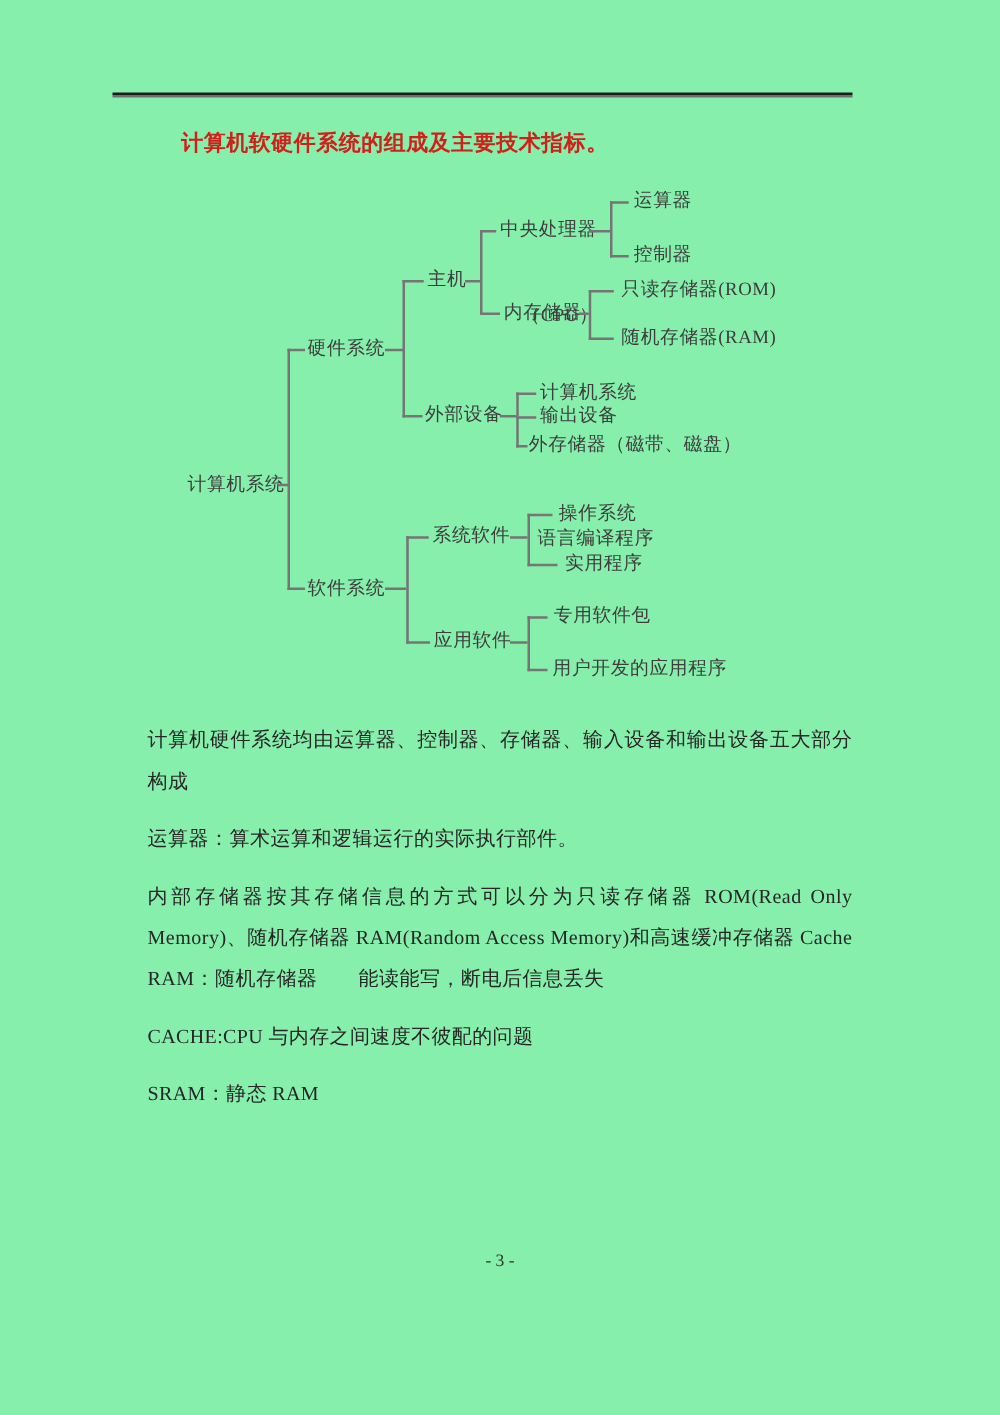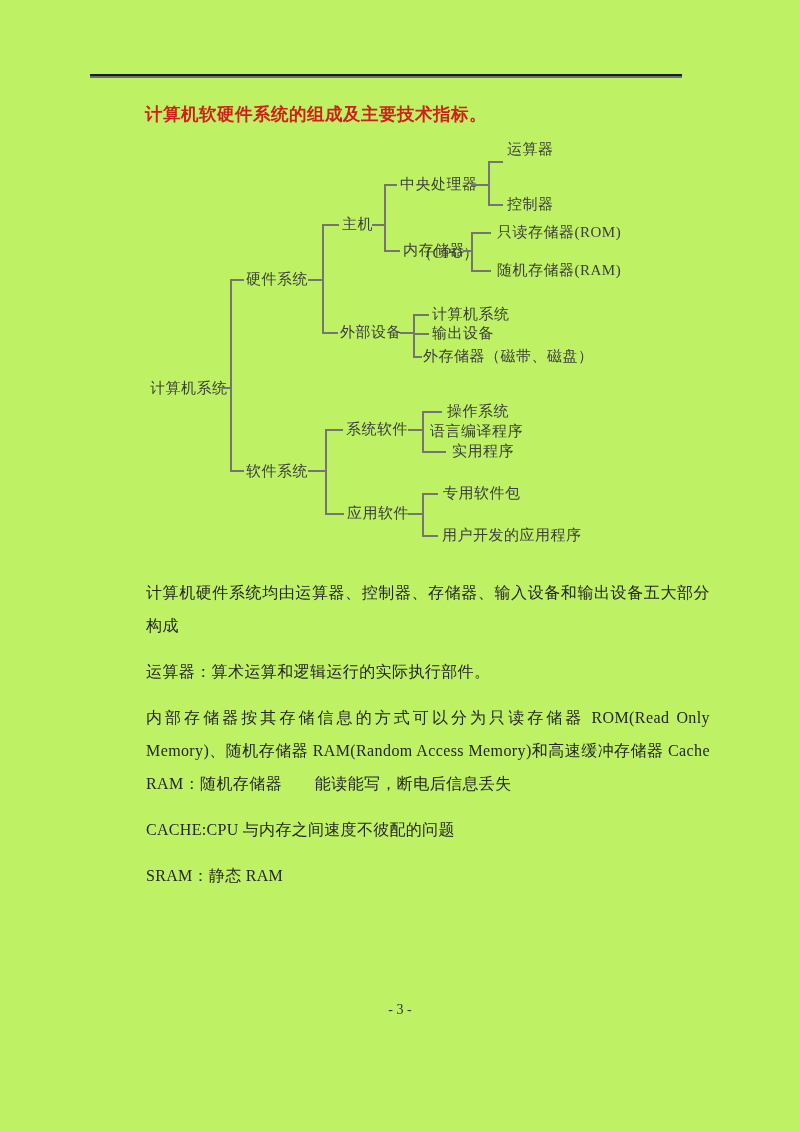--- a/index.html
+++ b/index.html
@@ -1,41 +1,41 @@
 <!DOCTYPE html>
 <html><head>
 <meta charset="utf-8">
 <style>
   html,body{margin:0;padding:0;}
   body{
     width:800px;height:1132px;background:#ffffff;position:relative;
     font-family:"Liberation Serif","DejaVu Serif",serif;
     overflow:hidden;
   }
-  .page{position:absolute;left:0;top:0;width:800px;height:1132px;background:#bef264;}
+  .page{position:absolute;left:0;top:0;width:800px;height:1132px;background:#86efac;}
 
   
   .hrule{position:absolute;left:90px;top:74px;width:592px;height:0;
     border-top:2px solid #1c1c1c;border-bottom:2px solid #6f6f6f;}
 
   
   .doc-title{position:absolute;left:145px;top:102px;
     font-size:17.5px;font-weight:bold;color:#d0201a;letter-spacing:.5px;white-space:nowrap;}
 
   
   .tree{position:absolute;left:0;top:0;width:800px;height:570px;
     color:#3d3d3d;font-size:15px;line-height:16px;}
   .tl{position:absolute;white-space:nowrap;letter-spacing:.5px;}
   .ln{position:absolute;background:#757575;}
   .h{height:2px;}
   .v{width:2px;}
 
   
   .body-text{position:absolute;left:118px;top:576px;width:564px;
-    font-size:16px;color:#262626;margin-left:28px;}
+    font-size:16px;color:#262626;}
   .body-text p{margin:0 0 13px 0;line-height:33px;text-align:justify;letter-spacing:.4px;}
   .body-text p.mono-lead{letter-spacing:.3px;}
 
   
   .page-num{position:absolute;left:0;top:1002px;width:800px;text-align:center;
     font-size:14px;color:#333;}
 </style>
 </head>
 <body>
 
@@ -48,21 +48,21 @@
   <div class="tree">
 
     <span class="tl" style="left:150px;top:380px;">计算机系统</span>
     <span class="tl" style="left:246px;top:271px;">硬件系统</span>
     <span class="tl" style="left:246px;top:463px;">软件系统</span>
     <span class="tl" style="left:342px;top:216px;">主机</span>
     <span class="tl" style="left:340px;top:324px;">外部设备</span>
     <span class="tl" style="left:400px;top:176px;text-align:center;">中央处理器</span>
     <span class="tl" style="left:417px;top:197px;margin-top:48px;">（CPU）</span>
     <span class="tl" style="left:403px;top:242px;">内存储器</span>
-    <span class="tl" style="left:507px;top:141px;">运算器</span>
+    <span class="tl" style="left:507px;top:153px;">运算器</span>
     <span class="tl" style="left:507px;top:196px;">控制器</span>
     <span class="tl" style="left:497px;top:224px;">只读存储器(ROM)</span>
     <span class="tl" style="left:497px;top:262px;">随机存储器(RAM)</span>
     <span class="tl" style="left:432px;top:306px;">计算机系统</span>
     <span class="tl" style="left:432px;top:325px;">输出设备</span>
     <span class="tl" style="left:423px;top:348px;">外存储器（磁带、磁盘）</span>
     <span class="tl" style="left:346px;top:421px;">系统软件</span>
     <span class="tl" style="left:347px;top:505px;">应用软件</span>
     <span class="tl" style="left:447px;top:403px;">操作系统</span>
     <span class="tl" style="left:430px;top:423px;">语言编译程序</span>

